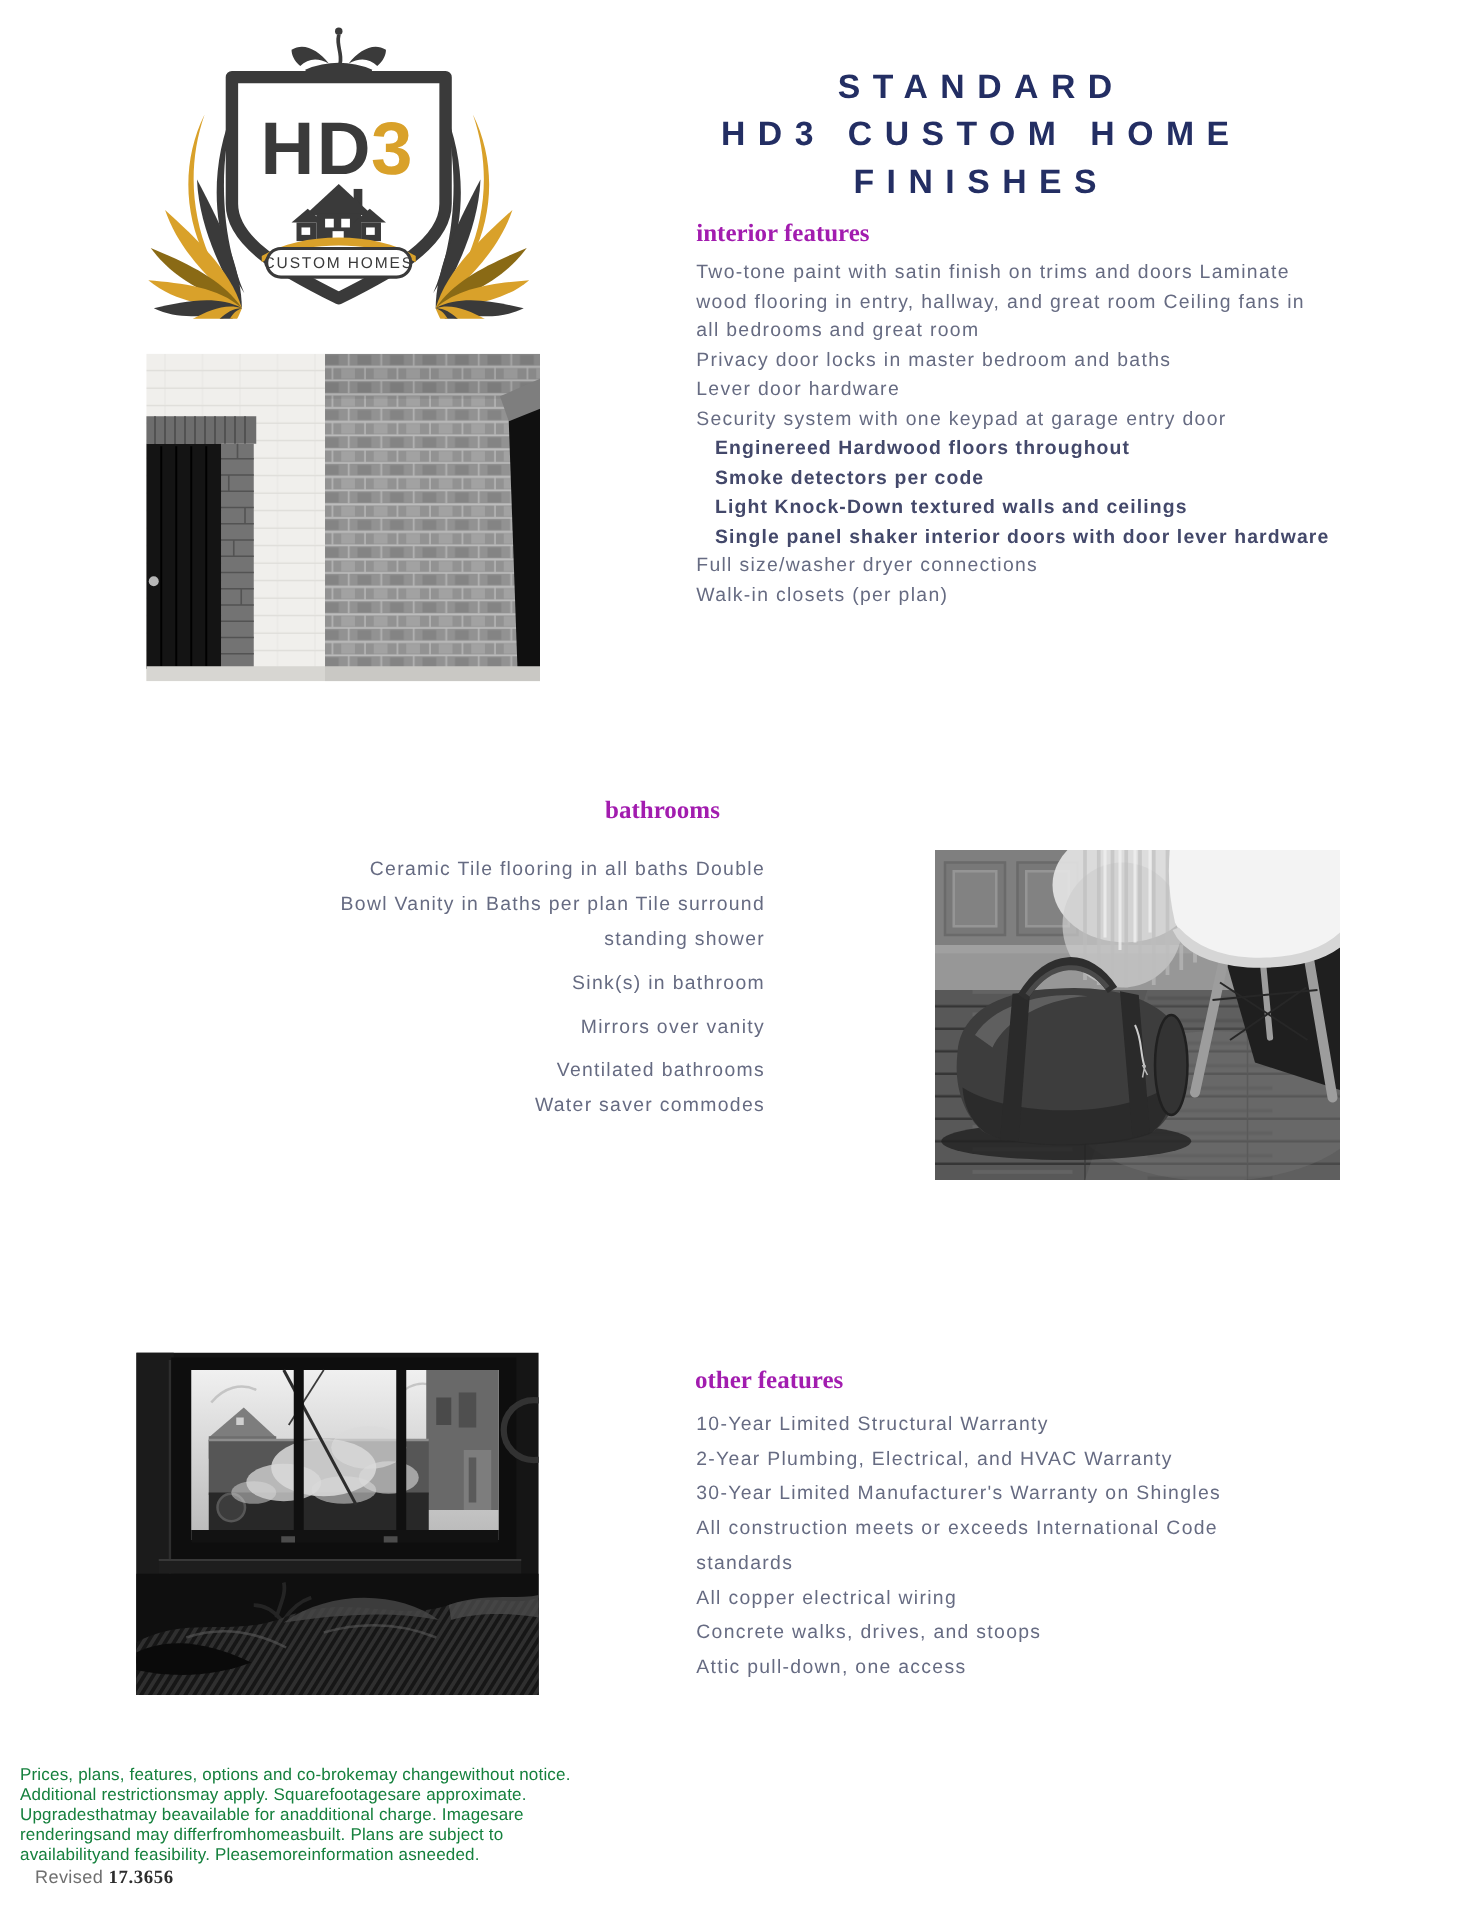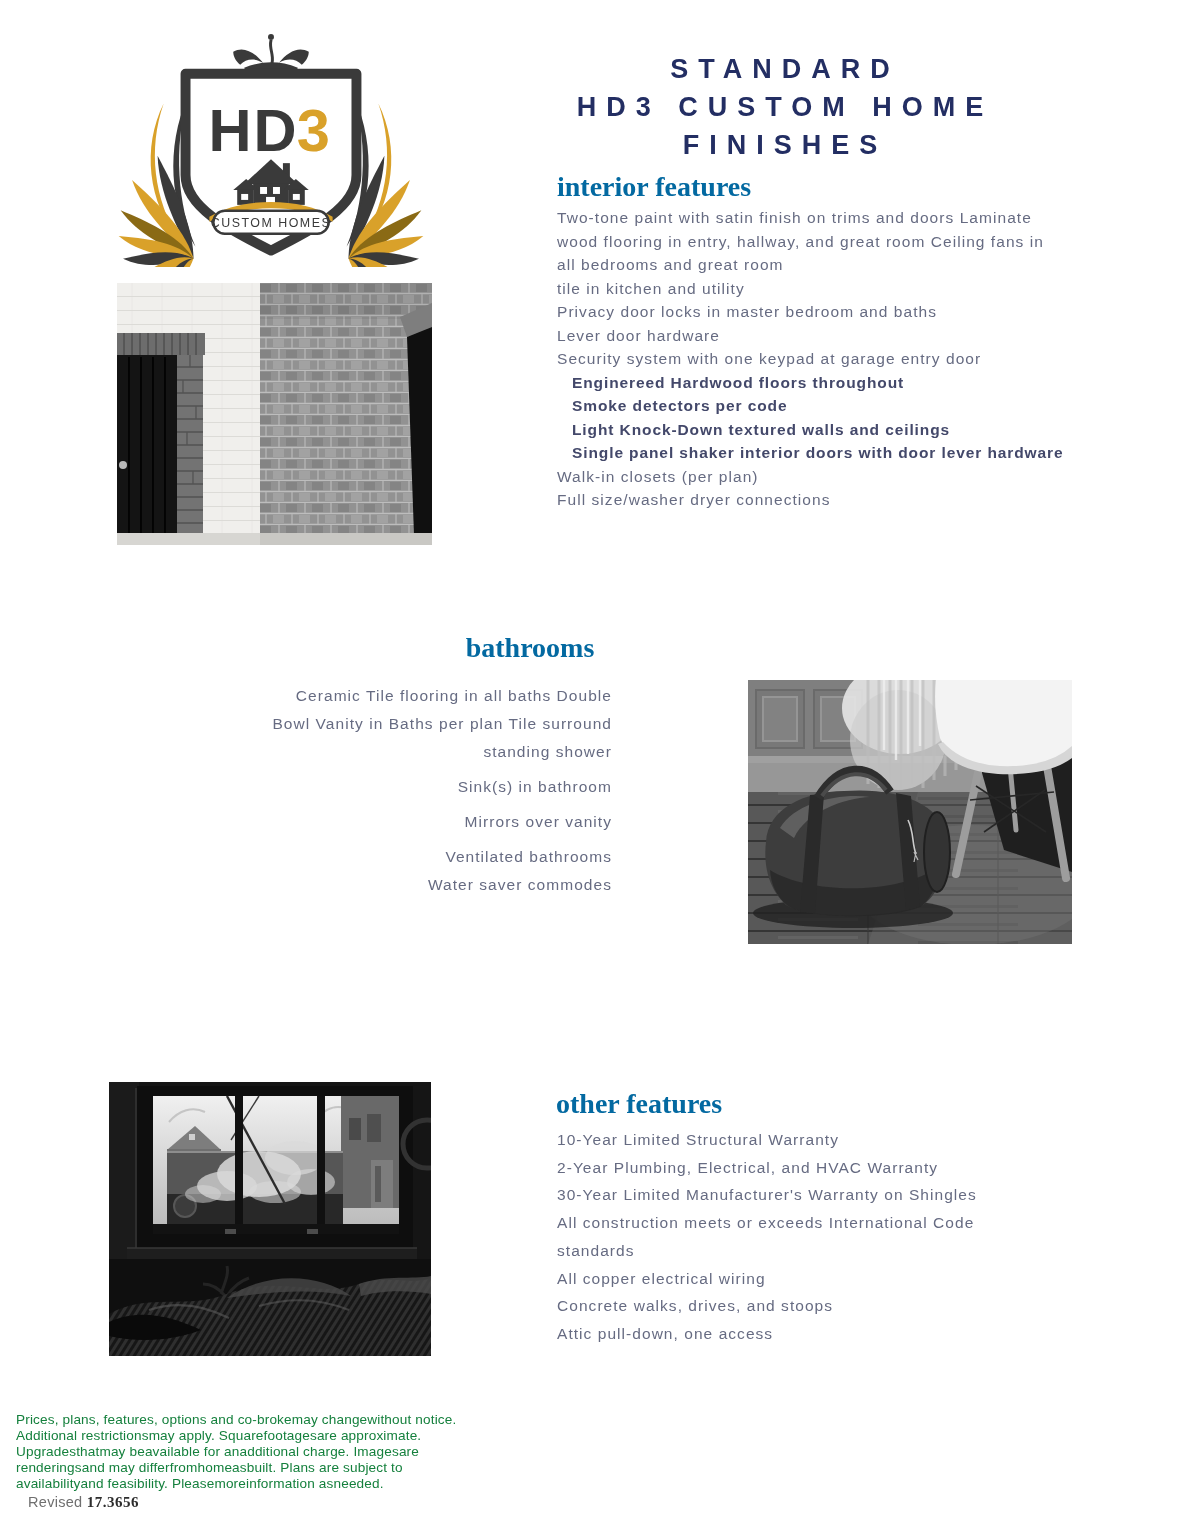--- a/index.html
+++ b/index.html
@@ -1,26 +1,26 @@
 <!DOCTYPE html>
 <html><head>
 <meta charset="utf-8">
 <style>
   html,body{margin:0;padding:0;background:#ffffff;}
   .page{position:relative;width:1186px;height:1536px;background:#ffffff;overflow:hidden;
         font-family:"Liberation Sans",sans-serif;}
 
   
-  .logo-wrap{position:absolute;left:112px;top:28px;width:318px;height:240px;}
+  .logo-wrap{position:absolute;left:112px;top:16px;width:318px;height:240px;}
   .title-block{position:absolute;left:548px;top:50px;width:474px;text-align:center;}
   .title-line{font-size:27px;font-weight:700;color:#232e63;letter-spacing:10px;line-height:38px;white-space:nowrap;}
 
   
-  .serif-h{font-family:"Liberation Serif","DejaVu Serif",serif;font-weight:700;color:#0369a1;
-           font-size:28px;line-height:30px;}
+  .serif-h{font-family:"Liberation Serif","DejaVu Serif",serif;font-weight:700;color:#a21caf;
+           font-size:20px;line-height:30px;}
   #interior-heading{position:absolute;left:557px;top:172px;}
   #bathrooms-heading{position:absolute;left:380px;top:633px;width:300px;text-align:center;}
   #other-heading{position:absolute;left:556px;top:1089px;}
 
   
   .body-line{font-size:15.5px;letter-spacing:1.05px;color:#666b82;line-height:23.5px;white-space:nowrap;}
   .body-line.strong{color:#43486a;font-weight:700;letter-spacing:0.9px;margin-left:15px;}
   #interior-lines{position:absolute;left:557px;top:206px;}
 
   #bath-paras{position:absolute;left:150px;top:682px;width:462px;text-align:right;}
@@ -123,30 +123,29 @@
       <div class="title-line">STANDARD</div>
       <div class="title-line">HD3 CUSTOM HOME</div>
       <div class="title-line">FINISHES</div>
     </div>
 
   <div class="serif-h" id="interior-heading">interior features</div>
   <div id="interior-lines">
       <div class="body-line">Two-tone paint with satin finish on trims and doors Laminate</div>
       <div class="body-line">wood flooring in entry, hallway, and great room Ceiling fans in</div>
       <div class="body-line">all bedrooms and great room</div>
-      <div class="body-line">tile in kitchen and utility</div>
       <div class="body-line">Privacy door locks in master bedroom and baths</div>
       <div class="body-line">Lever door hardware</div>
       <div class="body-line">Security system with one keypad at garage entry door</div>
       <div class="body-line strong">Enginereed Hardwood floors throughout</div>
       <div class="body-line strong">Smoke detectors per code</div>
       <div class="body-line strong">Light Knock-Down textured walls and ceilings</div>
       <div class="body-line strong">Single panel shaker interior doors with door lever hardware</div>
+      <div class="body-line">Full size/washer dryer connections</div>
       <div class="body-line">Walk-in closets (per plan)</div>
-      <div class="body-line">Full size/washer dryer connections</div>
     </div>
 
   <div class="photo" id="photo1">
     <svg viewBox="0 0 315 262" preserveAspectRatio="none">
       <defs>
         <pattern id="whitebrick" width="30" height="14" patternUnits="userSpaceOnUse">
           <rect width="30" height="14" fill="#f0efec"></rect>
           <path d="M0,13.5 H30" stroke="#dcdbd7" stroke-width="1"></path>
           <path d="M15,0 V13" stroke="#e7e6e2" stroke-width="0.8"></path>
         </pattern>

